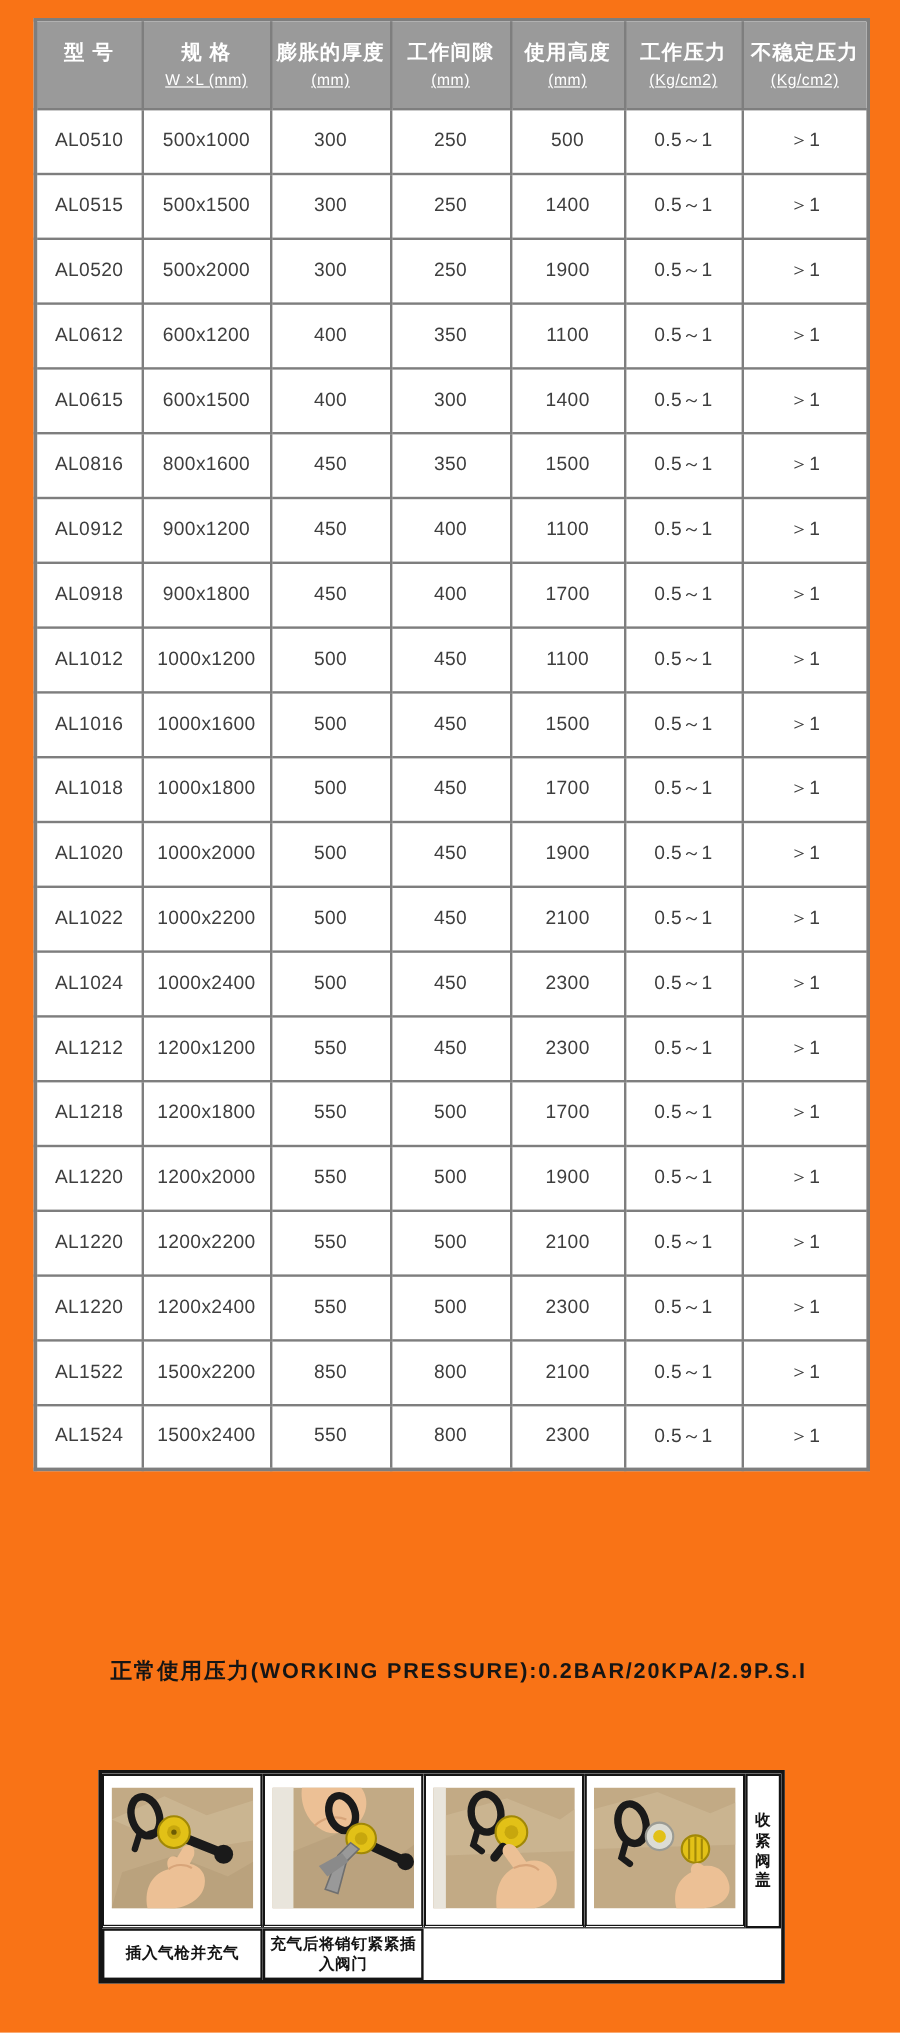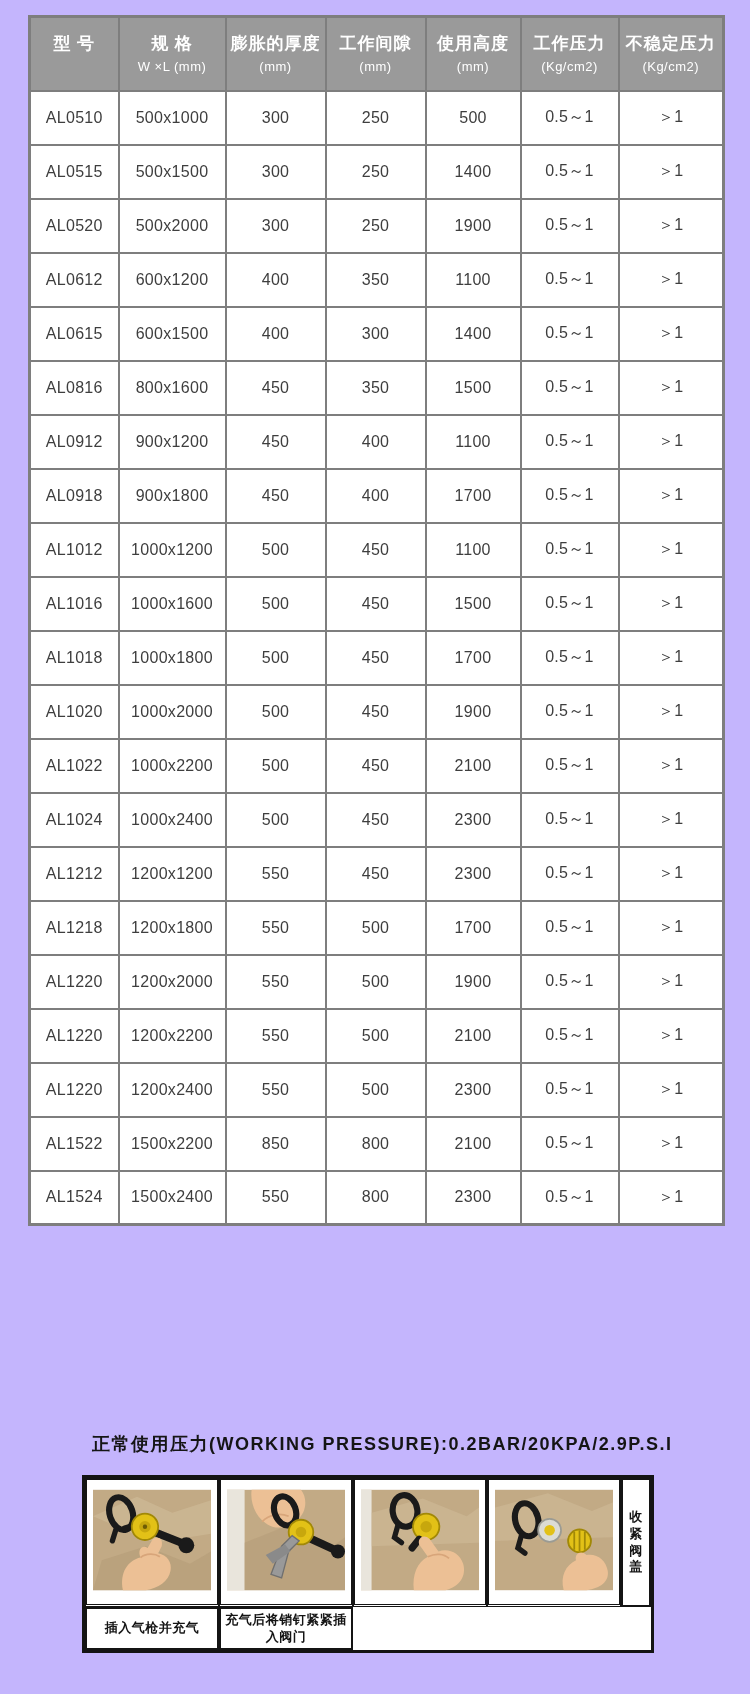--- a/index.html
+++ b/index.html
@@ -1,48 +1,48 @@
 <!DOCTYPE html>
 <html><head>
 <meta charset="utf-8">
 <style>
   * { box-sizing: border-box; margin: 0; padding: 0; }
   html, body { background: #ffffff; }
   body {
     width: 750px; height: 1694px; position: relative;
     font-family: "Liberation Sans", "DejaVu Sans", sans-serif;
   }
-  .page { position: absolute; inset: 0; background: #c4b5fd; overflow: hidden; }
+  .page { position: absolute; inset: 0; background: #f97316; overflow: hidden; }
 
   
   .spec-table {
     position: absolute; left: 28px; top: 15px; width: 694px;
     border-collapse: collapse; table-layout: fixed;
     border: 3px solid #7e7e7e;
     background: #ffffff;
   }
   .spec-table th, .spec-table td {
     border: 2px solid #7e7e7e;
     text-align: center; vertical-align: middle;
     overflow: hidden;
   }
   .spec-table thead th {
     background: #9a9a9a; color: #ffffff;
     height: 74px; font-weight: bold; padding: 2px 0;
   }
   .h1 { font-size: 17px; letter-spacing: 1px; line-height: 1.3; }
-  .h2 { font-size: 13px; font-weight: normal; margin-top: 4px; letter-spacing: 0.5px; min-height: 15px; }
+  .h2 { font-size: 13px; font-weight: normal; margin-top: 4px; letter-spacing: 0.5px; min-height: 15px; text-decoration: underline; }
   .spec-table tbody td {
     height: 54px; font-size: 16px; color: #3e3e3e; background: #ffffff;
     letter-spacing: 0.3px;
   }
 
   
   .note {
-    position: absolute; left: 92px; top: 1432px;
+    position: absolute; left: 92px; top: 1380px;
     font-size: 18px; font-weight: bold; color: #151515;
     letter-spacing: 1.5px; white-space: nowrap;
   }
 
   
   .strip {
     position: absolute; left: 82px; top: 1475px; width: 572px;
     border: 3px solid #141414;
     display: grid; grid-template-columns: repeat(5, 1fr);
     background: #ffffff;

